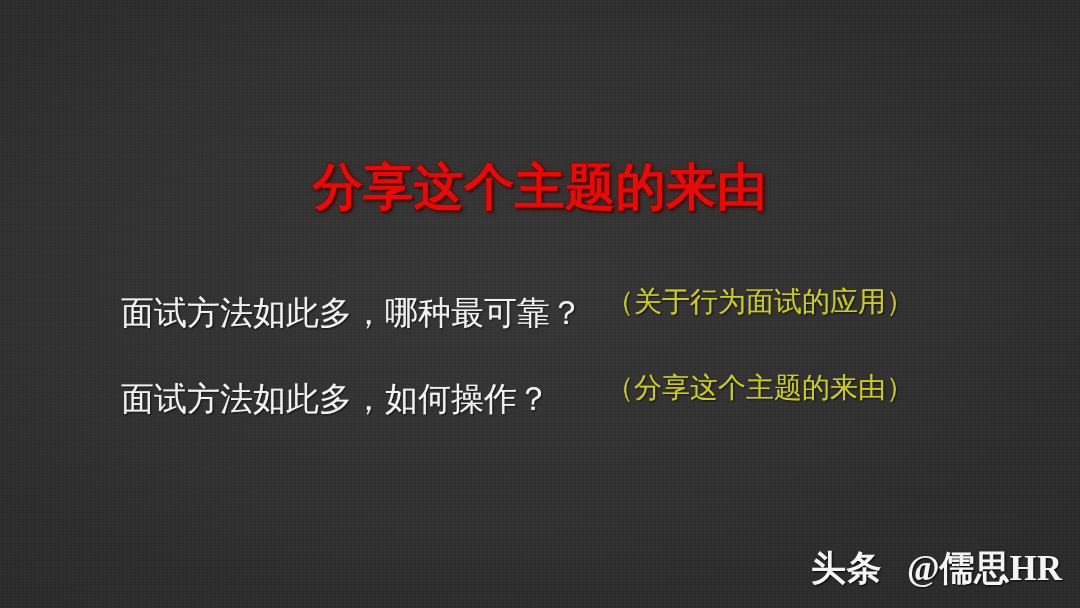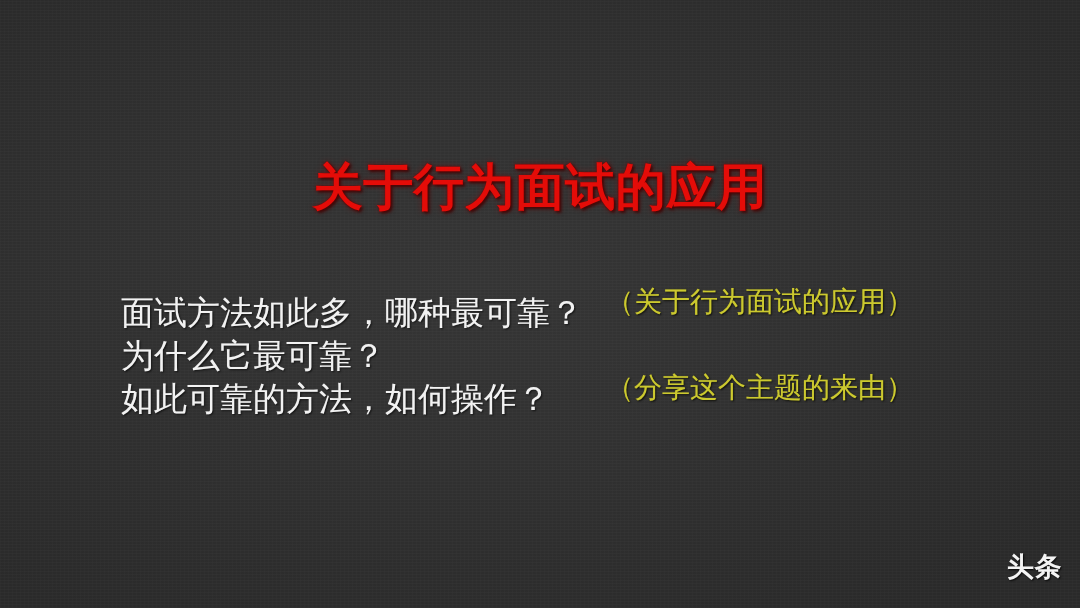--- a/index.html
+++ b/index.html
@@ -89,55 +89,55 @@
                  1px 1px 2px rgba(0,0,0,0.8);
   }
 
   .watermark {
     position: absolute;
     right: 18px;
     bottom: 24px;
     display: flex;
     align-items: baseline;
     gap: 25px;
-    font-family: Liberation Mono, monospace;
+    font-family: Liberation Serif, serif;
     color: #f4f4f4;
-    font-size: 27px;
+    font-size: 35px;
     font-weight: 700;
     line-height: 30px;
     white-space: nowrap;
     text-shadow: 1px 1px 2px rgba(0,0,0,0.85);
   }
   .watermark .wm-brand { letter-spacing: 0.5px; }
   .watermark .wm-handle { letter-spacing: 0px; }
 </style>
 </head>
 <body>
 
 <div class="slide">
 
   <div class="noise"></div>
 
-  <h1 class="slide-title">关于行为面试的应用</h1>
+  <h1 class="slide-title">分享这个主题的来由</h1>
 
   <div class="body-block">
 
     <div class="qa-row">
       <div class="question">面试方法如此多，哪种最可靠？</div>
       <div class="note">（关于行为面试的应用）</div>
     </div>
 
     <div class="qa-row">
-      <div class="question">为什么它最可靠？</div>
     </div>
 
     <div class="qa-row">
-      <div class="question">如此可靠的方法，如何操作？</div>
+      <div class="question">面试方法如此多，如何操作？</div>
       <div class="note">（分享这个主题的来由）</div>
     </div>
 
   </div>
 
   <div class="watermark">
     <span class="wm-brand">头条</span>
+    <span class="wm-handle">@儒思HR</span>
   </div>
 
 </div>
 
 </body></html>

